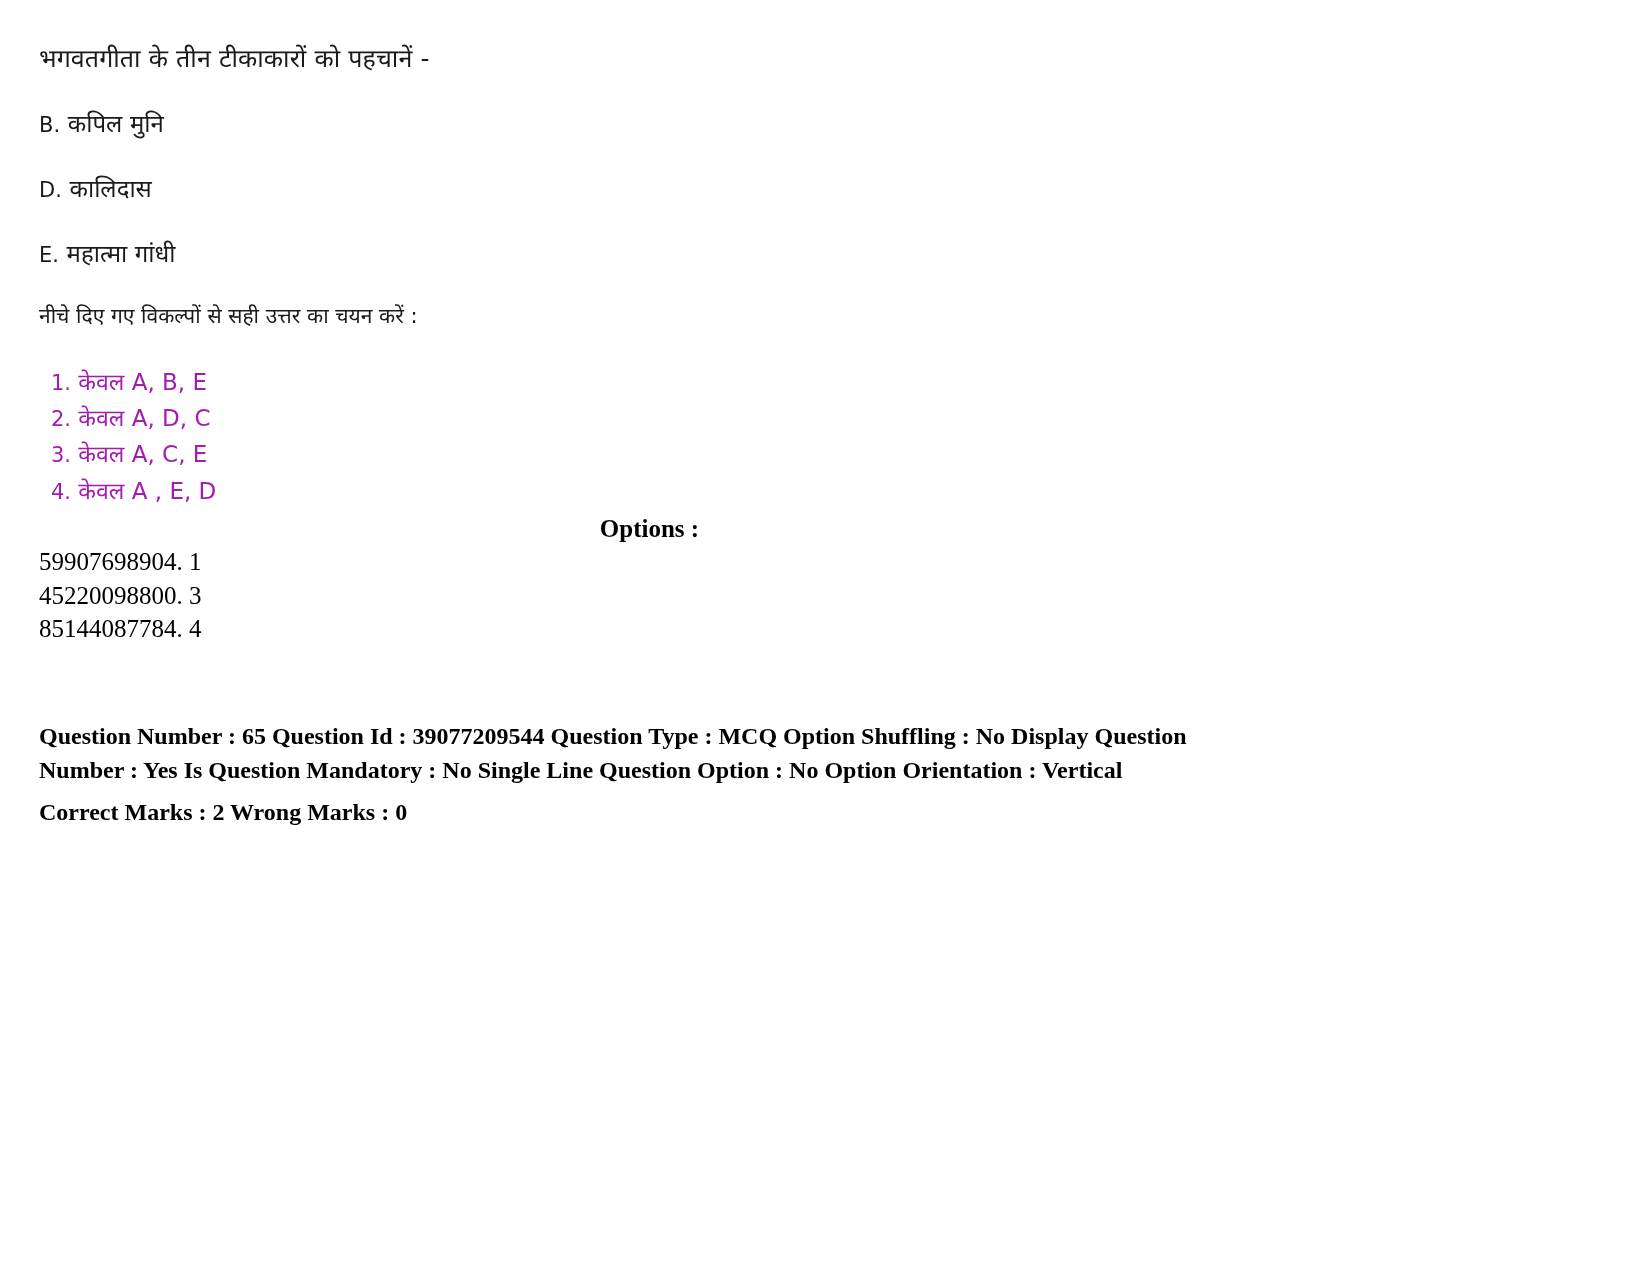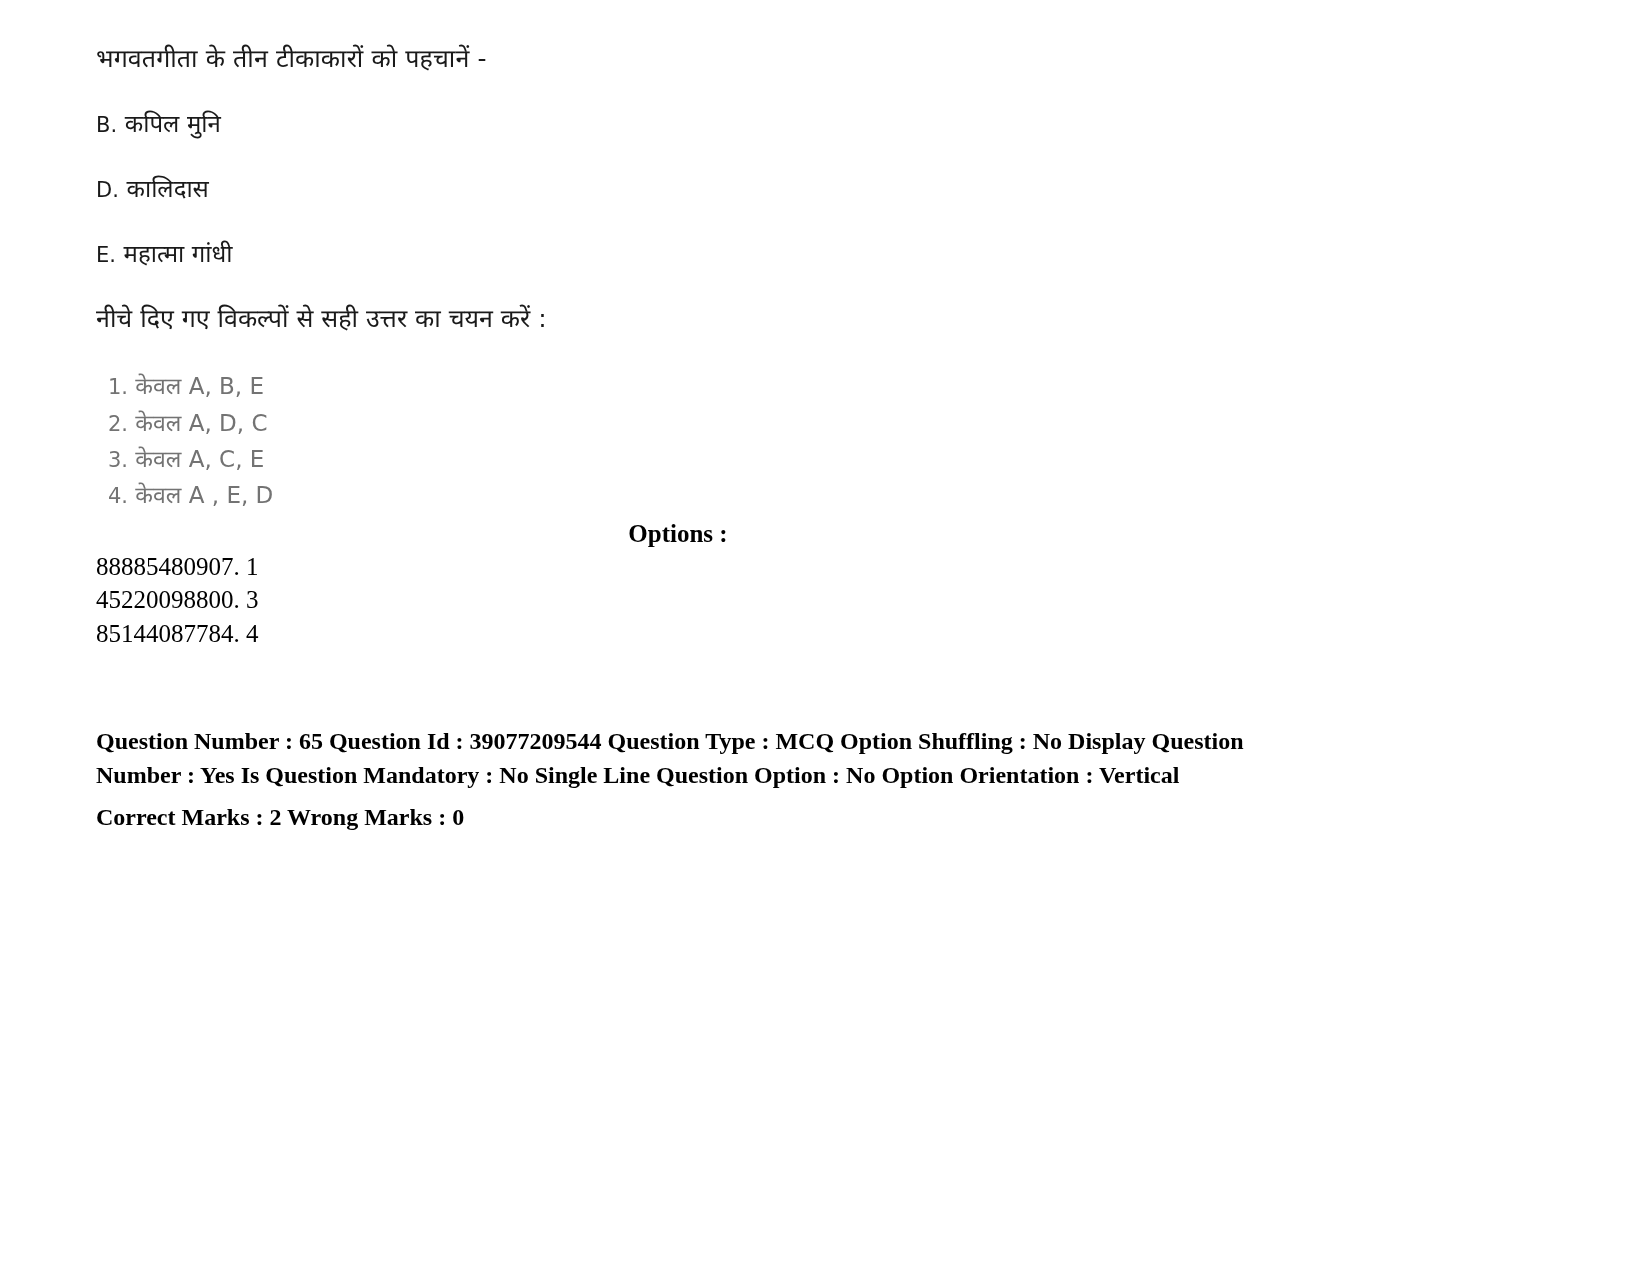--- a/index.html
+++ b/index.html
@@ -13,21 +13,21 @@
     font-family: "Liberation Serif", "DejaVu Serif", serif;
     color: #000000;
     -webkit-font-smoothing: antialiased;
   }
   .page {
     position: relative;
     width: 1320px;
     height: 1275px;
     background: #ffffff;
     box-sizing: border-box;
-    padding: 44px 60px 0 96px;
+    padding: 44px 60px 0 39px;
   }
 
   
   .q-block {
     font-family: "DejaVu Sans", "Liberation Sans", sans-serif;
     color: #1a1a1a;
   }
   .q-stem {
     font-size: 25px;
     line-height: 1.2;
@@ -36,36 +36,36 @@
   }
   .q-item {
     font-size: 24px;
     line-height: 1.2;
     margin: 0 0 36px 0;
   }
   .q-item .item-key {
     font-size: 21px;
   }
   .q-directive {
-    font-size: 25px;
+    font-size: 21px;
     line-height: 1.2;
     margin: 0 0 34px 0;
   }
 
   
   .choice-list {
     margin: 0 0 4px 0;
     padding: 0;
     list-style: none;
   }
   .choice-row {
     font-family: "DejaVu Sans", "Liberation Sans", sans-serif;
     font-size: 23px;
     line-height: 1.58;
-    color: #737373;
+    color: #a21caf;
     margin-left: 12px;
     white-space: pre;
   }
   .choice-num {
     font-size: 21px;
   }
 
   
   .options-head {
     font-family: "Liberation Serif", "DejaVu Serif", serif;
@@ -131,21 +131,21 @@
       <li class="choice-row"><span class="choice-num">2.</span> <span>केवल A, D, C</span></li>
       <li class="choice-row"><span class="choice-num">3.</span> <span>केवल A, C, E</span></li>
       <li class="choice-row"><span class="choice-num">4.</span> <span>केवल A , E, D</span></li>
     </ul>
 
   </div>
 
   <p class="options-head">Options :</p>
 
   <ul class="option-id-list">
-    <li class="option-id"><span>88885480907.</span> <span>1</span></li>
+    <li class="option-id"><span>59907698904.</span> <span>1</span></li>
     <li class="option-id"><span>45220098800.</span> <span>3</span></li>
     <li class="option-id"><span>85144087784.</span> <span>4</span></li>
   </ul>
 
   <div class="meta-wrap">
     <p class="meta-para">Question Number : 65 Question Id : 39077209544 Question Type : MCQ Option Shuffling : No Display Question Number : Yes Is Question Mandatory : No Single Line Question Option : No Option Orientation : Vertical</p>
     <p class="meta-marks">Correct Marks : 2 Wrong Marks : 0</p>
   </div>
 
 </div>

